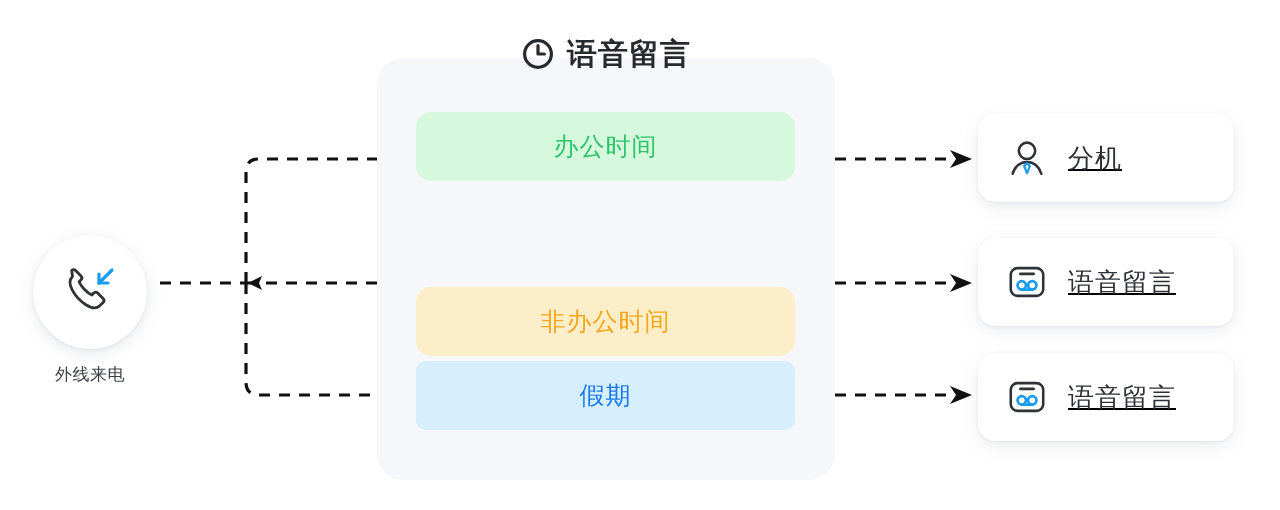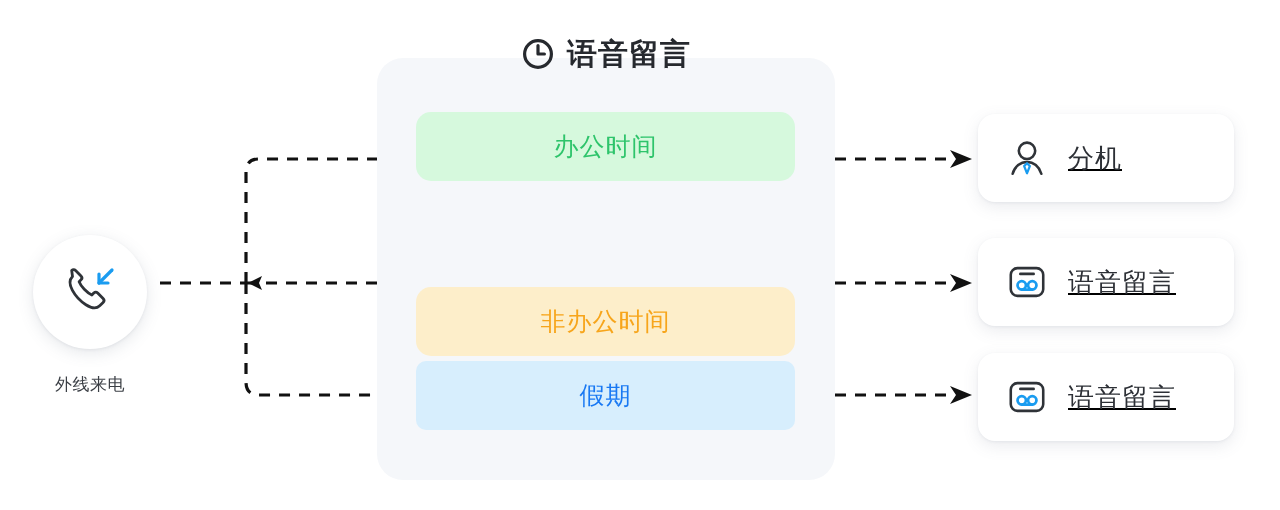--- a/index.html
+++ b/index.html
@@ -37,21 +37,21 @@
     height: 114px;
     border-radius: 50%;
     background: #ffffff;
     box-shadow: 0 4px 16px rgba(100,110,130,0.16), 0 1px 3px rgba(100,110,130,0.10);
     display: flex;
     align-items: center;
     justify-content: center;
     margin: 0 auto;
   }
   #source-label {
-    margin-top: 24px;
+    margin-top: 14px;
     font-size: 17px;
     color: #3b3f45;
     letter-spacing: 0.5px;
     white-space: nowrap;
   }
 
   
   #condition-panel {
     position: absolute;
     left: 377px;

